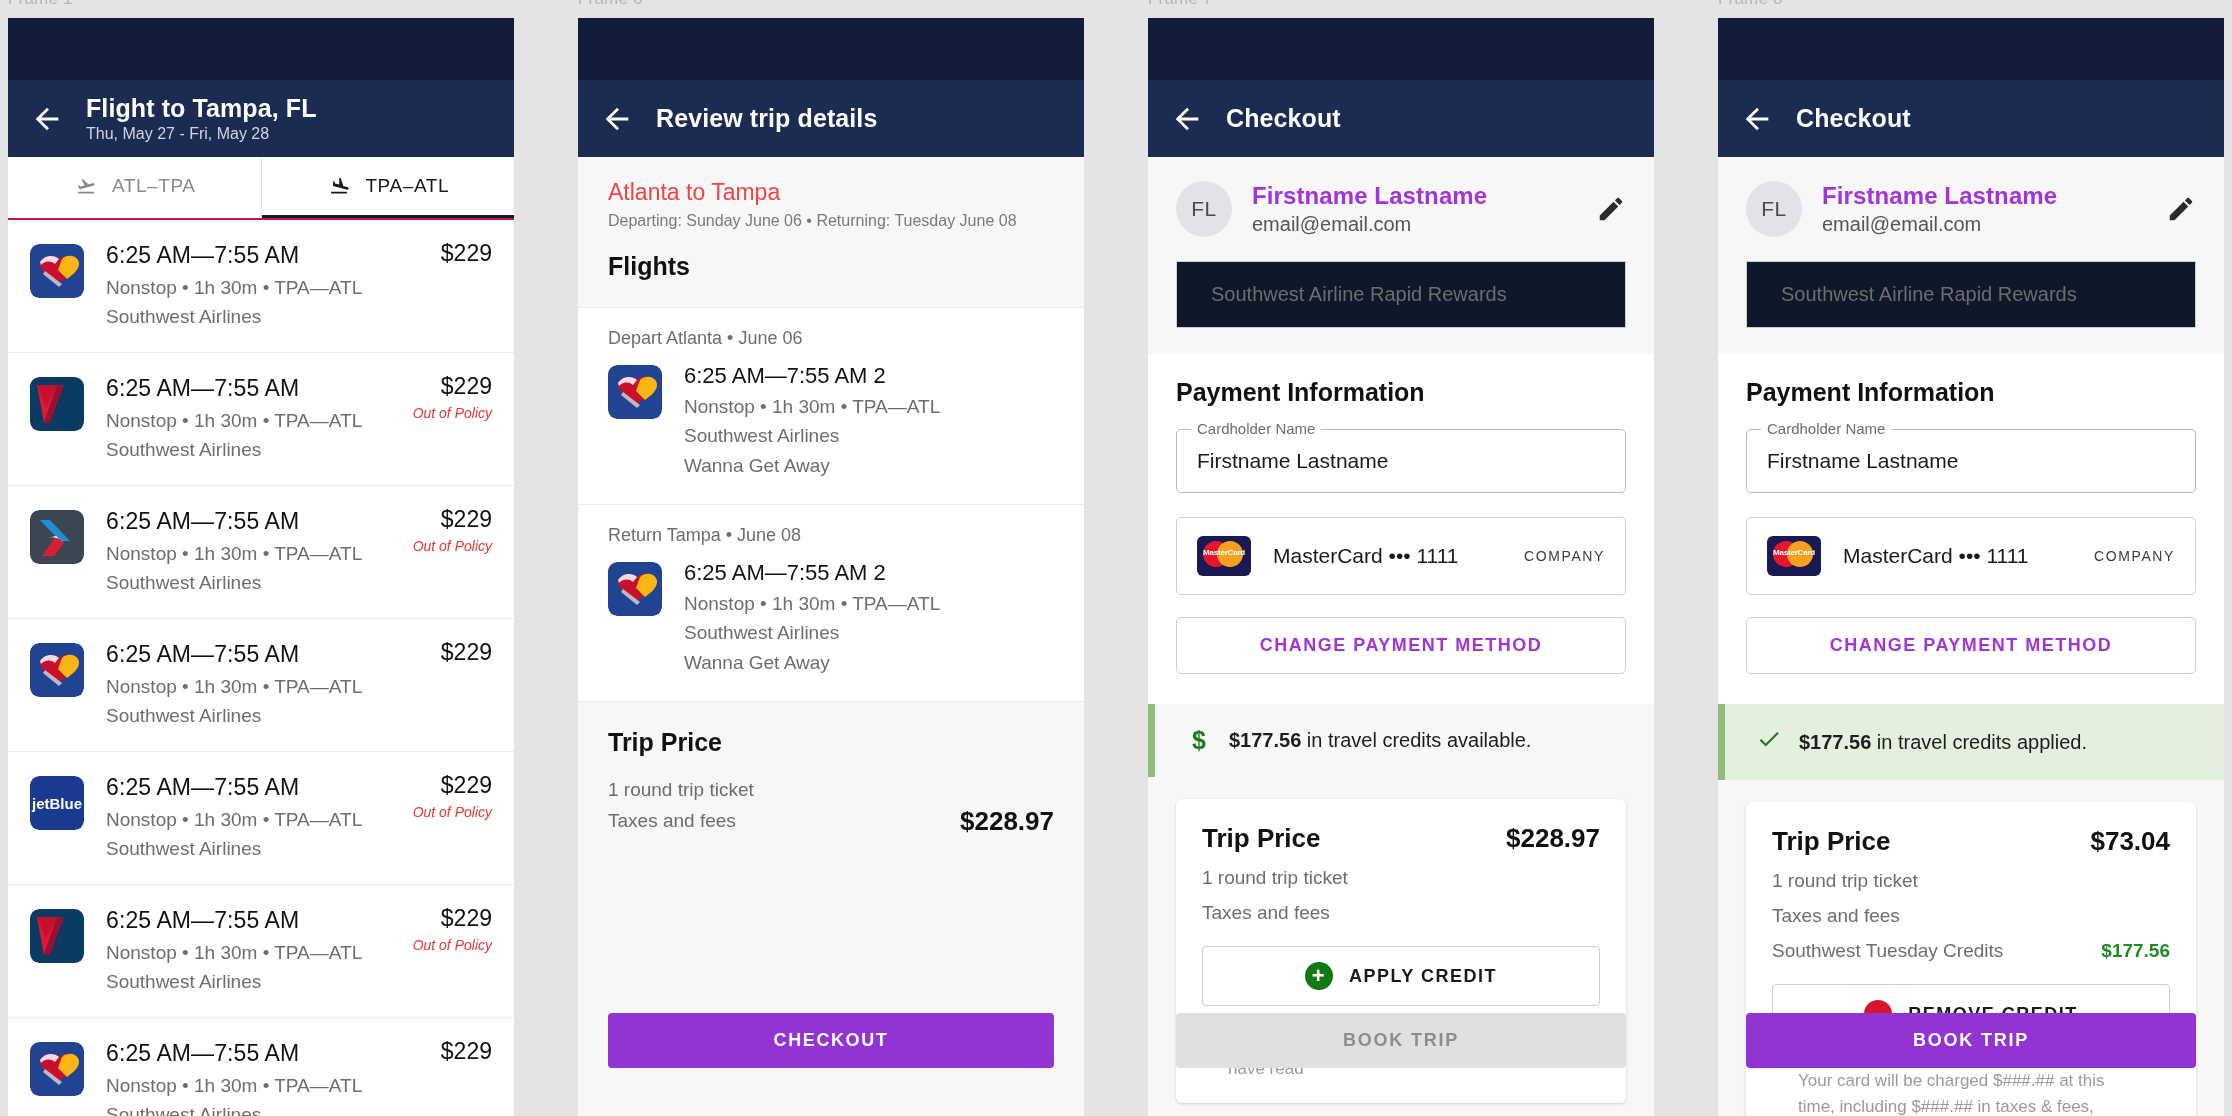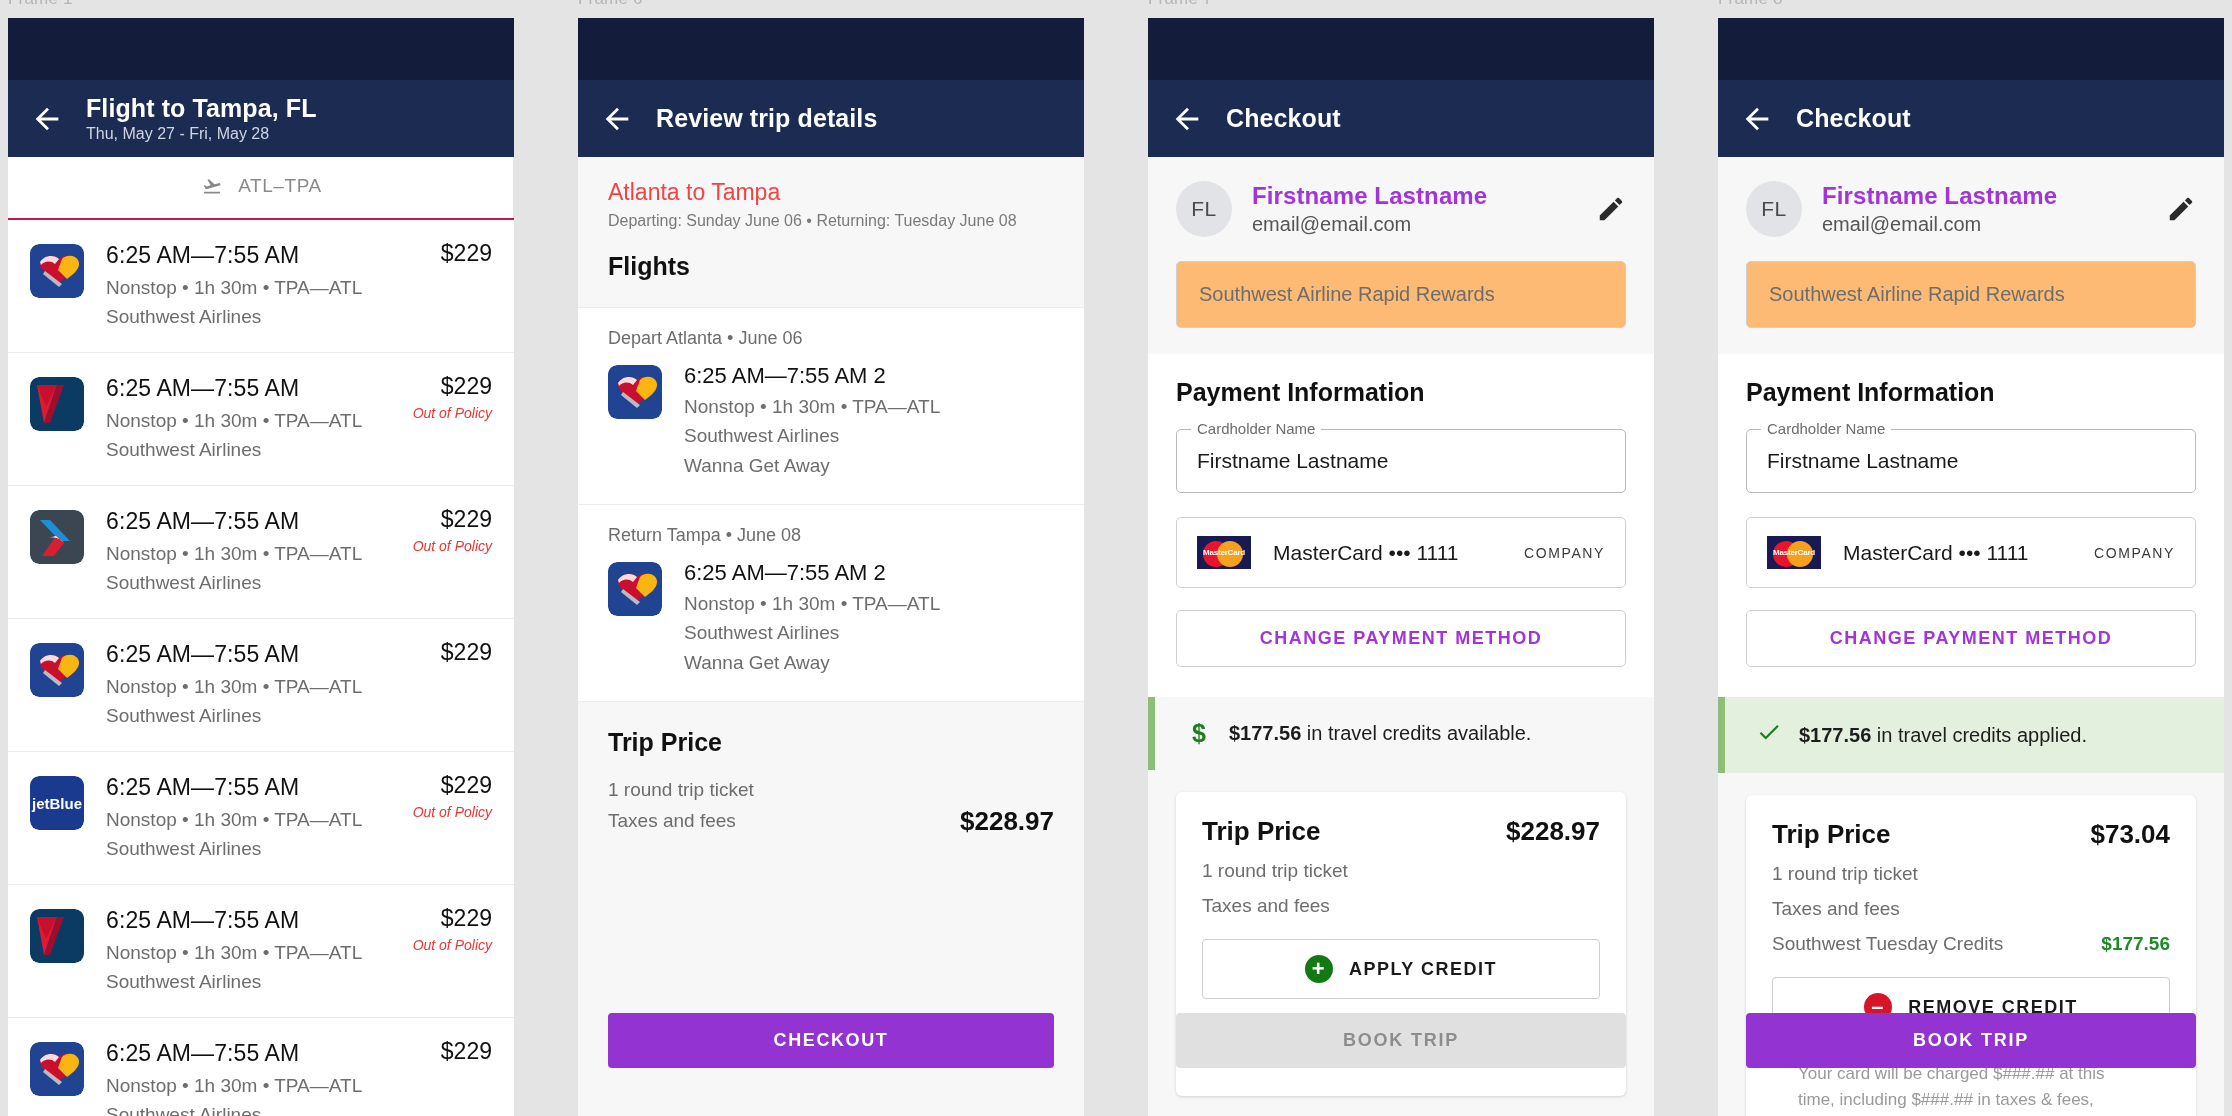--- a/index.html
+++ b/index.html
@@ -110,39 +110,39 @@
     width:56px; height:56px; border-radius:50%;
     background:#e2e3e6; color:#4b4b4b;
     display:flex; align-items:center; justify-content:center;
     font-size:21px; letter-spacing:.5px; flex:0 0 56px;
   }
   .tv-texts { margin-left:20px; flex:1; }
   .tv-name { font-size:24px; font-weight:700; color:#a234d8; letter-spacing:.1px; }
   .tv-email { font-size:20px; color:#555; margin-top:3px; }
   .pencil { width:30px; height:30px; flex:0 0 30px; }
   .rewards-box {
-    margin-top:24px; border:1px solid #cfcfcf; border-radius:5px;
-    padding: 21px 22px; font-size:20px; color:#6d6d6d; background:#fdba74;
+    margin-top:24px; border:1px solid #cfcfcf; border-radius:0;
+    padding: 21px 34px; font-size:20px; color:#6d6d6d; background:#0f172a;
   }
   .pay-card { background:#fff; padding: 24px 28px 30px 28px; }
   .pay-h { font-size:25px; font-weight:700; color:#111; }
   .field {
     position:relative; margin-top:22px;
     border:1px solid #b9b9b9; border-radius:5px; padding:19px 20px;
   }
   .field-legend {
     position:absolute; top:-10px; left:14px; background:#fff; padding:0 6px;
     font-size:15px; color:#6d6d6d;
   }
   .field-value { font-size:21px; color:#1a1a1a; }
   .card-box {
     margin-top:24px; border:1px solid #cfcfcf; border-radius:5px;
     display:flex; align-items:center; padding: 18px 20px;
   }
-  .mc-logo { width:54px; height:33px; flex:0 0 54px; background:#1a1a52; position:relative; border-radius:0; overflow:hidden;}
+  .mc-logo { width:54px; height:40px; flex:0 0 54px; background:#1a1a52; position:relative; border-radius:6px; overflow:hidden;}
   .mc-c1 { position:absolute; width:26px; height:26px; border-radius:50%; background:#e8142c; top:5px; left:6px; }
   .mc-c2 { position:absolute; width:26px; height:26px; border-radius:50%; background:#f6a020; top:5px; left:20px; }
   .mc-txt { position:absolute; top:12px; left:3px; right:3px; text-align:center; font-size:8px; color:#fff; font-weight:700; letter-spacing:-.2px; z-index:3;}
   .card-name { font-size:21px; color:#1a1a1a; margin-left:22px; flex:1; }
   .card-company { font-size:14px; color:#3a3a3a; letter-spacing:1.6px; }
   .btn-outline {
     margin-top:22px; width:100%; border:1px solid #cfcfcf; border-radius:5px;
     background:#fff; color:#a234d8; font-size:18px; font-weight:700;
     letter-spacing:1.5px; padding:17px 0; text-align:center;
     font-family:"Liberation Sans", sans-serif;
@@ -212,20 +212,28 @@
     <div class="tabs">
       <div class="tab inactive">
         <span>
           <svg class="plane-ico" viewBox="0 0 24 24">
               <path fill="#8a8a8a" d="M2.5 19h19v2h-19zM22.07 9.64c-.21-.8-1.04-1.28-1.84-1.06L14.92 10 8.46 3.98l-1.93.51 3.87 6.71-4.97 1.34-1.97-1.54-1.45.39 1.82 3.16.77 1.33 1.6-.43 5.31-1.42 4.35-1.16 5.31-1.43c.81-.23 1.28-1.05 1.07-1.84z"></path>
             </svg>
         </span>
         <span>ATL–TPA</span>
       </div>
       <div class="tab-sep"></div>
+      <div class="tab active">
+        <span>
+          <svg class="plane-ico" viewBox="0 0 24 24">
+              <path fill="#1a1a1a" d="M2.5 19h19v2h-19zM3.51 11.6l8.51 2.28 4.22 1.13 5.31 1.42c.81.22 1.63-.26 1.85-1.06.21-.8-.26-1.62-1.07-1.84l-5.31-1.42-2.76-9.02L12.29 2v8.28L7.31 8.95l-.93-2.32-1.45-.39v5.36z"></path>
+            </svg>
+        </span>
+        <span>TPA–ATL</span>
+      </div>
     </div>
 
     <div class="flight-row">
       <div class="logo">
         <svg viewBox="0 0 54 54" width="54" height="54">
             <rect width="54" height="54" rx="9" fill="#204492"></rect>
             <path d="M10 18c4-7 14-8 19-3 5-5 13-4 16 1 3 5-1 11-6 15l-10 8-11-8c-5-4-9-9-8-13z" fill="#c8102e"></path>
             <path d="M32 15c5-5 13-4 16 1 3 5-1 11-6 15l-5 4-9-9z" fill="#f9b612"></path>
             <path d="M10 18c4-7 14-8 19-3l-4 5c-4-4-11-3-14 1z" fill="#ffffff" opacity=".85"></path>
             <path d="M13 30l16 13 3-3-17-13z" fill="#d9d9d9" opacity=".8"></path>

